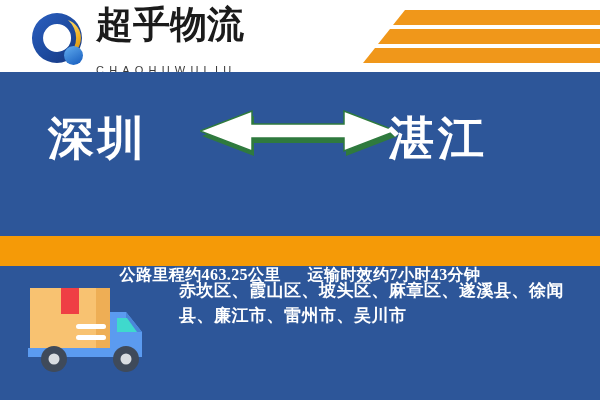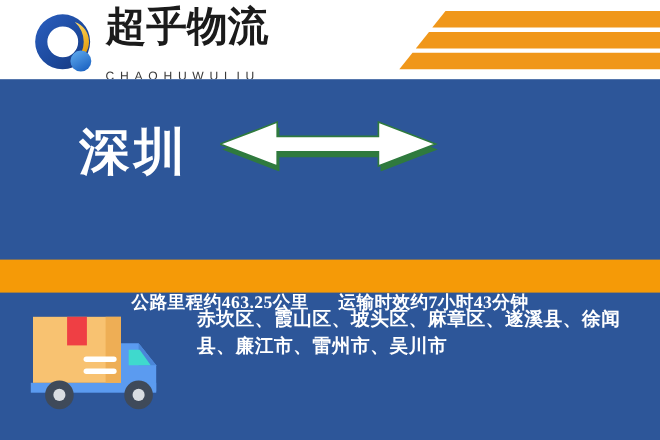--- a/index.html
+++ b/index.html
@@ -87,21 +87,21 @@
     position: absolute;
     top: 44px;
     font-family: "Liberation Serif", "DejaVu Serif", serif;
     font-size: 46px;
     font-weight: bold;
     color: #ffffff;
     letter-spacing: 4px;
     line-height: 1;
     white-space: nowrap;
   }
-  .city-from { left: 72px; text-align: center; }
+  .city-from { left: 48px; text-align: center; }
   .city-to   { left: 388px; }
 
   .mid {
     position: absolute;
     left: 200px; top: 38px;
     width: 200px;
     text-align: center;
   }
   .mid-top, .mid-bottom {
     font-family: "Liberation Serif", "DejaVu Serif", serif;
@@ -219,20 +219,21 @@
         <div class="arrow-box">
           <svg width="200" height="46" viewBox="0 0 200 46" aria-hidden="true">
             <g transform="translate(2,3)">
               <polygon points="0,23 52,3 52,16 144,16 144,3 196,23 144,43 144,30 52,30 52,43" fill="#2f7a3e"></polygon>
             </g>
             <polygon points="0,21 52,1 52,14 144,14 144,1 196,21 144,41 144,28 52,28 52,41" fill="#ffffff" stroke="#2f7a3e" stroke-width="1.5"></polygon>
           </svg>
         </div>
       </div>
 
+      <div class="city city-to">湛江</div>
     </div>
 
     <div class="info-bar">
       <div class="info-text">
         <span>公路里程约463.25公里</span>
         <span class="info-gap"></span>
         <span>运输时效约7小时43分钟</span>
       </div>
     </div>
 

